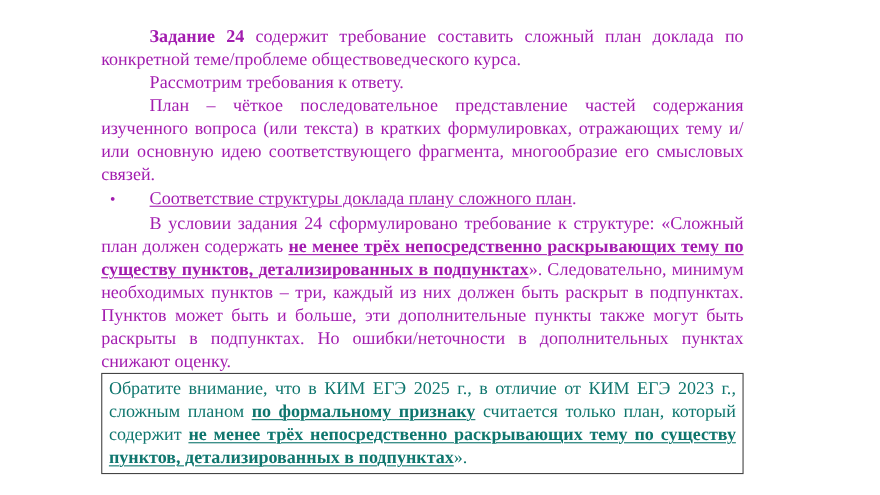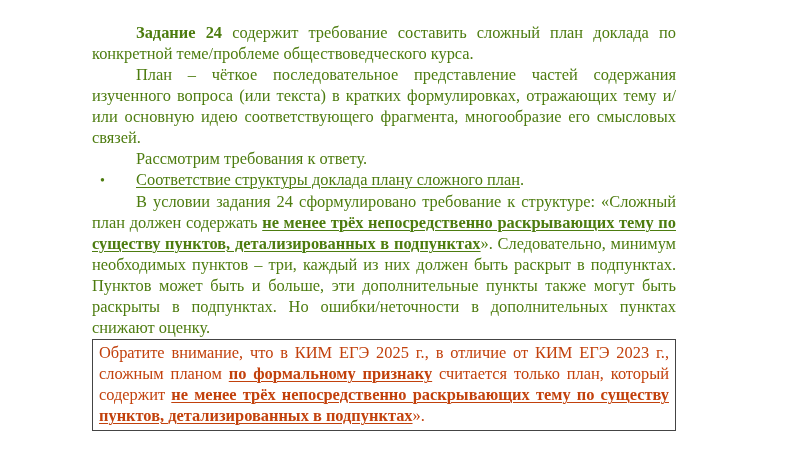--- a/index.html
+++ b/index.html
@@ -1,40 +1,40 @@
 <!DOCTYPE html>
 <html><head>
 <meta charset="utf-8">
 <style>
   html, body { margin: 0; padding: 0; background: #ffffff; }
   body { width: 800px; height: 450px; position: relative; overflow: hidden; }
   .page {
     position: absolute; left: 92px; top: 22px; width: 584px;
     font-family: "Liberation Serif", serif; font-size: 16.4px; line-height: 21px;
-    color: #4d7c0f;
+    color: #a21caf;
   }
   p { margin: 0; text-align: justify; }
   .indent { text-indent: 44px; }
   b { font-weight: bold; }
   u { text-decoration: underline; text-decoration-thickness: 1px; text-underline-offset: 2px; }
   .bullet-row { display: flex; align-items: baseline; margin-left: 8px; }
   .bullet { width: 36px; flex: none; font-size: 14px; }
   .notice {
     position: absolute; left: 92px; top: 339px; width: 584px;
     border: 1px solid #444; padding: 2px 6px 4px 6px; box-sizing: border-box;
-    font-family: "Liberation Serif", serif; font-size: 16.4px; line-height: 21px; color: #c2410c;
+    font-family: "Liberation Serif", serif; font-size: 16.4px; line-height: 21px; color: #0f766e;
   }
 </style>
 </head>
 <body>
 
 <div class="page">
   <p class="indent"><b>Задание 24</b><span> содержит требование составить сложный план доклада по конкретной теме/проблеме обществоведческого курса.</span></p>
+  <p class="indent">Рассмотрим требования к ответу.</p>
   <p class="indent">План – чёткое последовательное представление частей содержания изученного вопроса (или текста) в кратких формулировках, отражающих тему и/или основную идею соответствующего фрагмента, многообразие его смысловых связей.</p>
-  <p class="indent">Рассмотрим требования к ответу.</p>
   <div class="bullet-row">
     <span class="bullet">•</span>
     <span><u>Соответствие структуры доклада плану сложного план</u><span>.</span></span>
   </div>
   <p class="indent"><span>В условии задания 24 сформулировано требование к структуре: «Сложный план должен содержать </span><b><u>не менее трёх непосредственно раскрывающих тему по существу пунктов, детализированных в подпунктах</u></b><span>». Следовательно, минимум необходимых пунктов – три, каждый из них должен быть раскрыт в подпунктах. Пунктов может быть и больше, эти дополнительные пункты также могут быть раскрыты в подпунктах. Но ошибки/неточности в дополнительных пунктах снижают оценку.</span></p>
 </div>
 
 <div class="notice">
   <p><span>Обратите внимание, что в КИМ ЕГЭ 2025 г., в отличие от КИМ ЕГЭ 2023 г., сложным планом </span><b><u>по формальному признаку</u></b><span> считается только план, который содержит </span><b><u>не менее трёх непосредственно раскрывающих тему по существу пунктов, детализированных в подпунктах</u></b><span>».</span></p>
 </div>

